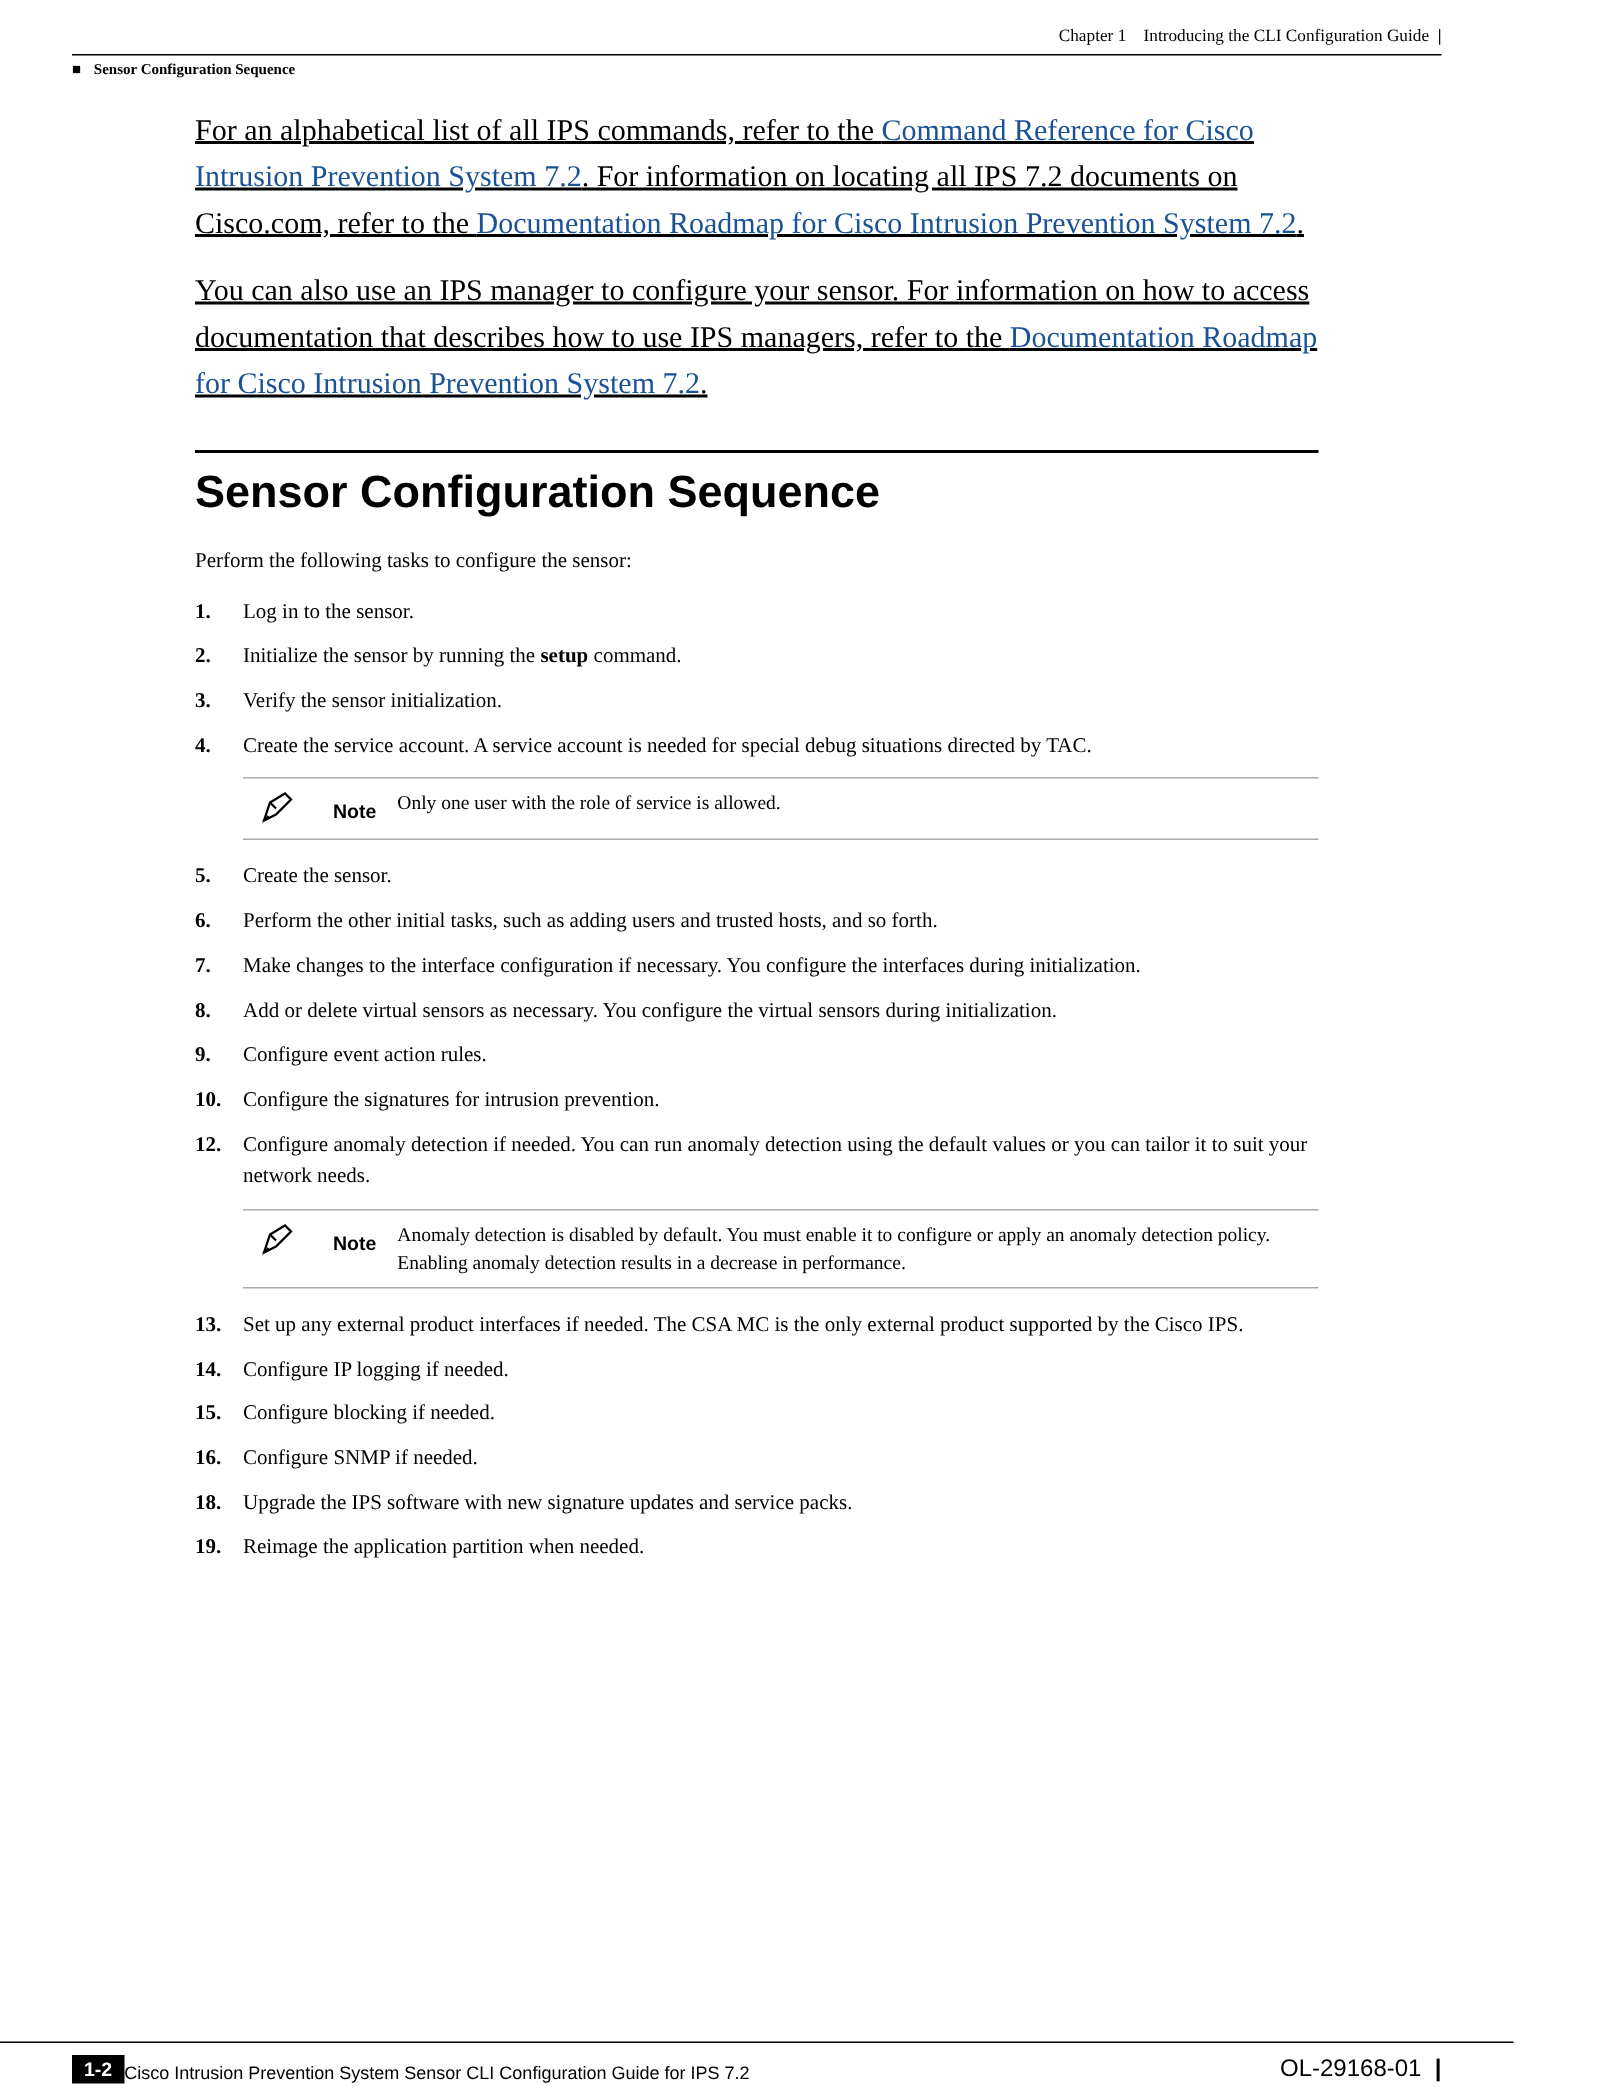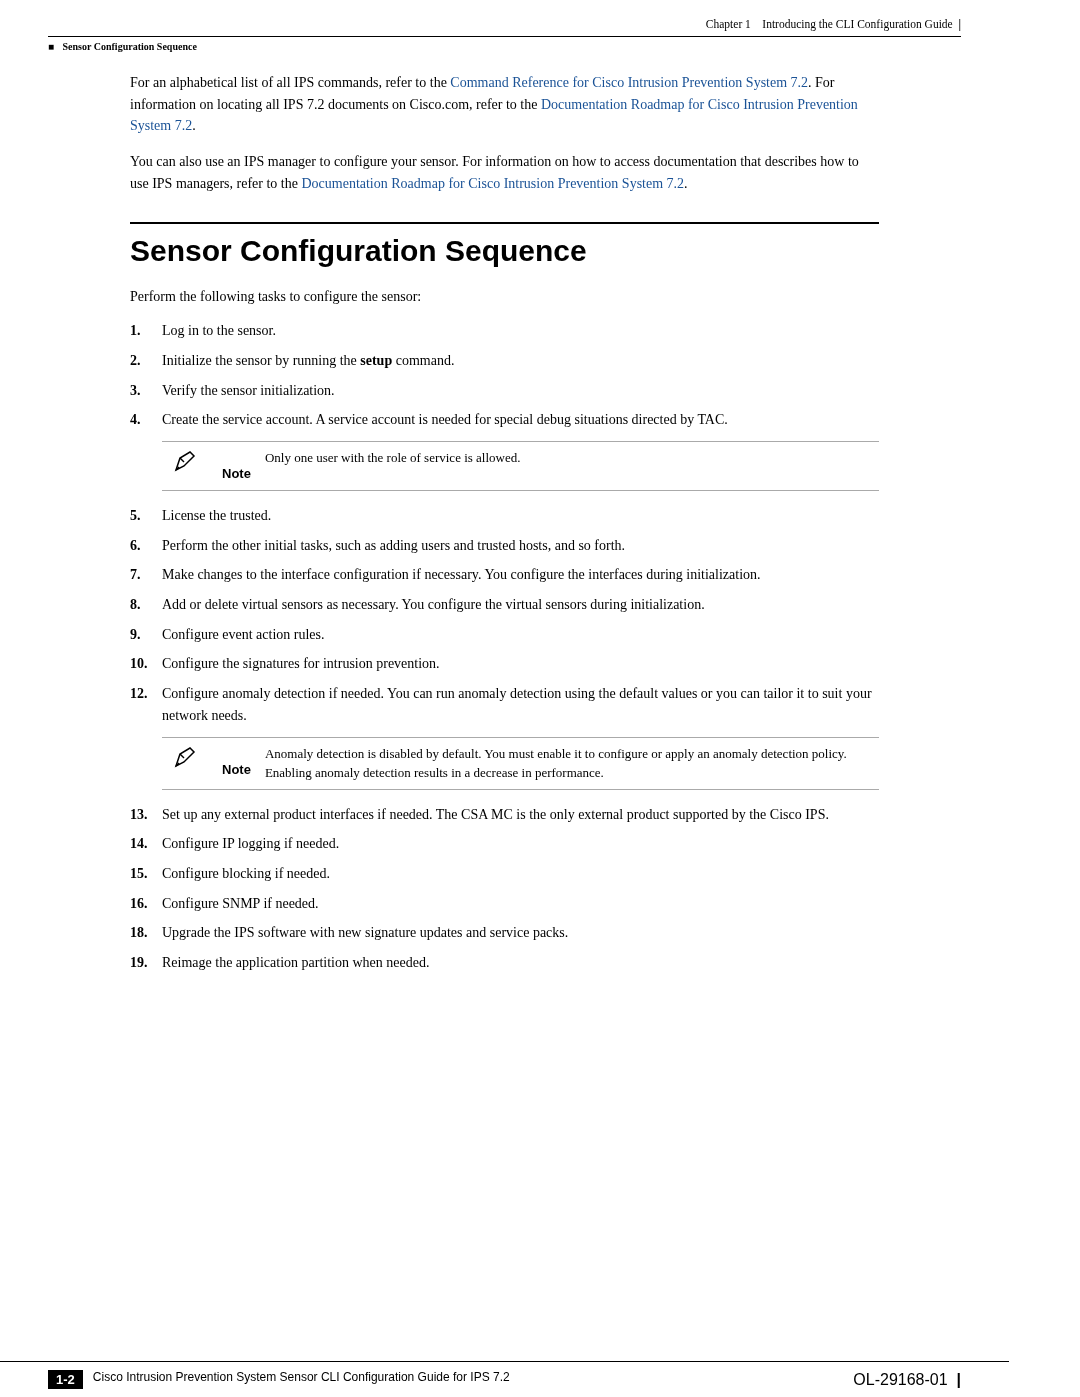--- a/index.html
+++ b/index.html
@@ -53,23 +53,24 @@
       padding: 4px 48px 0 48px;
     }
 
     
     .content {
       padding: 20px 130px 20px 130px;
       flex: 1;
     }
 
     .intro-para {
-      font-size: 14px;
+      font-size: 20px;
       line-height: 1.55;
       margin-bottom: 14px;
+      text-decoration: underline;
     }
 
     a, .link {
       color: #1a5296;
       text-decoration: none;
     }
 
     
     .section-heading {
       font-size: 30px;
@@ -132,21 +133,21 @@
       color: #000;
       margin-left: 4px;
     }
 
     .note-label {
       font-weight: bold;
       font-family: Arial, sans-serif;
       font-size: 13px;
       min-width: 36px;
       margin-right: 4px;
-      margin-top: 16px;
+      margin-top: 6px;
       padding-left: 10px;
     }
 
     .note-text {
       font-size: 13px;
       line-height: 1.5;
       flex: 1;
     }
 
     
@@ -154,22 +155,21 @@
       border-top: 1px solid #000;
       padding: 8px 48px;
       display: flex;
       justify-content: space-between;
       align-items: center;
       margin-top: auto;
     }
 
     .footer-left {
       display: flex;
-      align-items: flex-start;
-      gap: 10px;
+      align-items: flex-end;
     }
 
     .footer-page-num {
       background: #000;
       color: #fff;
       font-size: 13px;
       font-weight: bold;
       padding: 2px 8px;
       font-family: Arial, sans-serif;
     }
@@ -250,21 +250,21 @@
               <path d="M6 22 L9 19" stroke="#000" stroke-width="1.5"></path>
             </svg>
           </div>
           <span class="note-label">Note</span>
           <span class="note-text">Only one user with the role of service is allowed.</span>
         </div>
       </li>
 
       <li>
         <span class="list-num">5.</span>
-        <span class="list-content">License the trusted.</span>
+        <span class="list-content">Create the sensor.</span>
       </li>
 
       <li>
         <span class="list-num">6.</span>
         <span class="list-content">Perform the other initial tasks, such as adding users and trusted hosts, and so forth.</span>
       </li>
 
       <li>
         <span class="list-num">7.</span>
         <span class="list-content">Make changes to the interface configuration if necessary. You configure the interfaces during initialization.</span>

